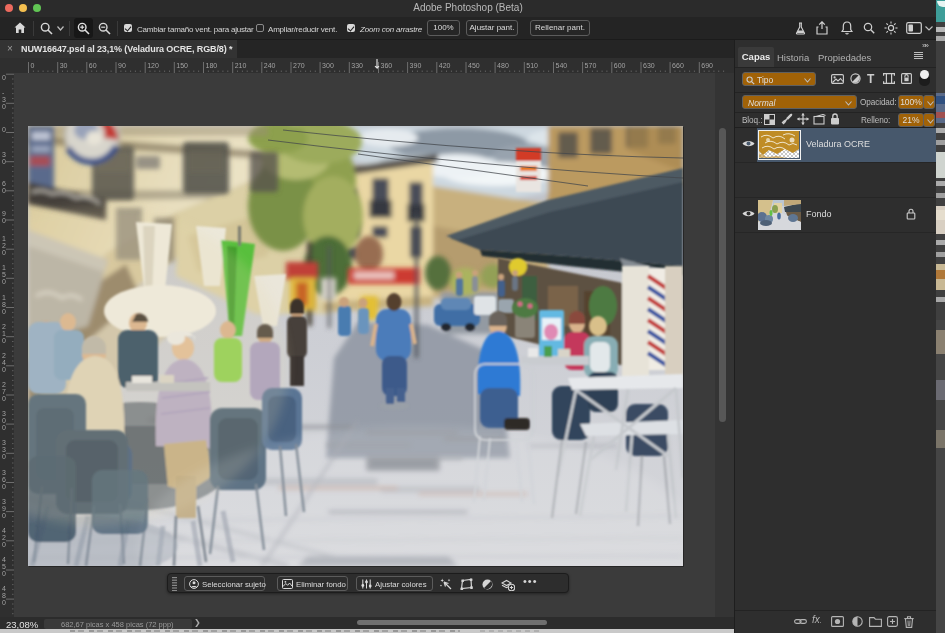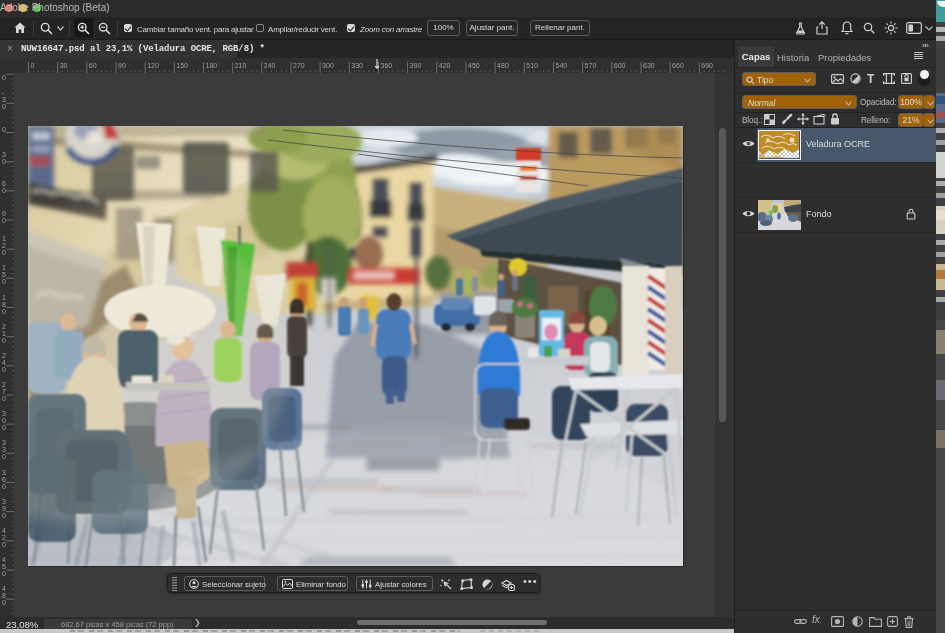--- a/index.html
+++ b/index.html
@@ -2,54 +2,54 @@
 <html><head>
 <meta charset="utf-8">
 <style>
   * { margin:0; padding:0; box-sizing:border-box; }
   html,body { width:945px; height:633px; overflow:hidden; background:#3a3a3a;
     font-family:"Liberation Sans", sans-serif; }
   .abs { position:absolute; }
   #win { position:relative; width:945px; height:633px; }
   
   #titlebar { position:absolute; left:0; top:0; width:936px; height:17px; background:#2b2b2b; }
-  #titlebar .t { position:absolute; left:0; right:0; top:2px; text-align:left;
+  #titlebar .t { position:absolute; left:0; right:0; top:2px; text-align:center;
     font-size:10px; color:#b9b9b9; }
   .tl { position:absolute; top:4px; width:8px; height:8px; border-radius:50%; }
   
   #opts { position:absolute; left:0; top:17px; width:936px; height:23px; background:#242424;
     border-bottom:1px solid #1b1b1b; }
   .sep { position:absolute; top:4px; width:1px; height:15px; background:#3a3a3a; }
   .cb { position:absolute; width:8px; height:8px; border-radius:2px; top:7px; }
   .cb.on { background:#d8d8d8; }
   .cb.off { background:transparent; border:1px solid #8a8a8a; }
   .cb.on:after { content:""; position:absolute; left:1.5px; top:1px; width:3px; height:5px;
     border:solid #1c1c1c; border-width:0 1.5px 1.5px 0; transform:rotate(40deg); }
   .olbl { position:absolute; top:8px; font-size:8px; letter-spacing:-0.2px; color:#d6d6d6; white-space:nowrap; }
   .obtn { position:absolute; top:3px; height:16px; border:1px solid #5c5c5c; border-radius:3px;
     font-size:8px; color:#dcdcdc; text-align:center; line-height:14px; background:#262626; }
   
   #tabrow { position:absolute; left:0; top:40px; width:734px; height:18px; background:#252525; }
   #doctab { position:absolute; left:0; top:0; width:237px; height:18px; background:#333333;
     color:#e3e3e3; font-size:9px; font-weight:bold; line-height:18px; letter-spacing:-0.1px; }
   #doctab .x { position:absolute; left:7px; top:0; color:#9a9a9a; font-weight:normal; font-size:10px;}
-  #doctab .n { position:absolute; left:21px; top:0; white-space:nowrap;font-family:Liberation Mono, monospace; }
+  #doctab .n { position:absolute; left:21px; top:0; white-space:nowrap; }
   
   #rulh { position:absolute; left:0; top:58px; width:734px; height:15px; background:#2f2f2f; }
   #rulv { position:absolute; left:0; top:73px; width:14px; height:544px; background:#2f2f2f; }
   #rcorner { position:absolute; left:0; top:58px; width:14px; height:15px; background:#2f2f2f; }
   
   #canvas { position:absolute; left:14px; top:73px; width:720px; height:544px; background:#3b3b3b; }
   #photo { position:absolute; left:14px; top:53px; width:655px; height:440px;
     box-shadow:1px 1px 0 rgba(0,0,0,.35); }
   
   #vsb { position:absolute; left:719px; top:128px; width:7px; height:294px; background:#575757; border-radius:4px; }
   #hsbtrack { position:absolute; left:715px; top:73px; width:19px; height:544px; background:#343434; }
   
-  #ctx { position:absolute; left:167px; top:573px; width:373px; height:20px; background:#2d2d2d;
+  #ctx { position:absolute; left:167px; top:573px; width:402px; height:20px; background:#2d2d2d;
     border:1px solid #1c1c1c; border-radius:4px; box-shadow:0 1px 3px rgba(0,0,0,.4); }
   .ctxbtn { position:absolute; top:2px; height:15px; border:1px solid #5c5c5c; border-radius:3px;
     font-size:7.8px; color:#dcdcdc; line-height:13px; }
   
   #status { position:absolute; left:0; top:617px; width:734px; height:13px; background:#2c2c2c; }
   #statfield { position:absolute; left:44px; top:1.5px; width:148px; height:10px; background:#3a3a3a; border-radius:2px; }
   #hsb { position:absolute; left:357px; top:620px; width:190px; height:5px; background:#6f6f6f; border-radius:2.5px; }
   
   #bstrip { position:absolute; left:0; top:629px; width:945px; height:4px; background:#c9c9c9; overflow:hidden; }
   

